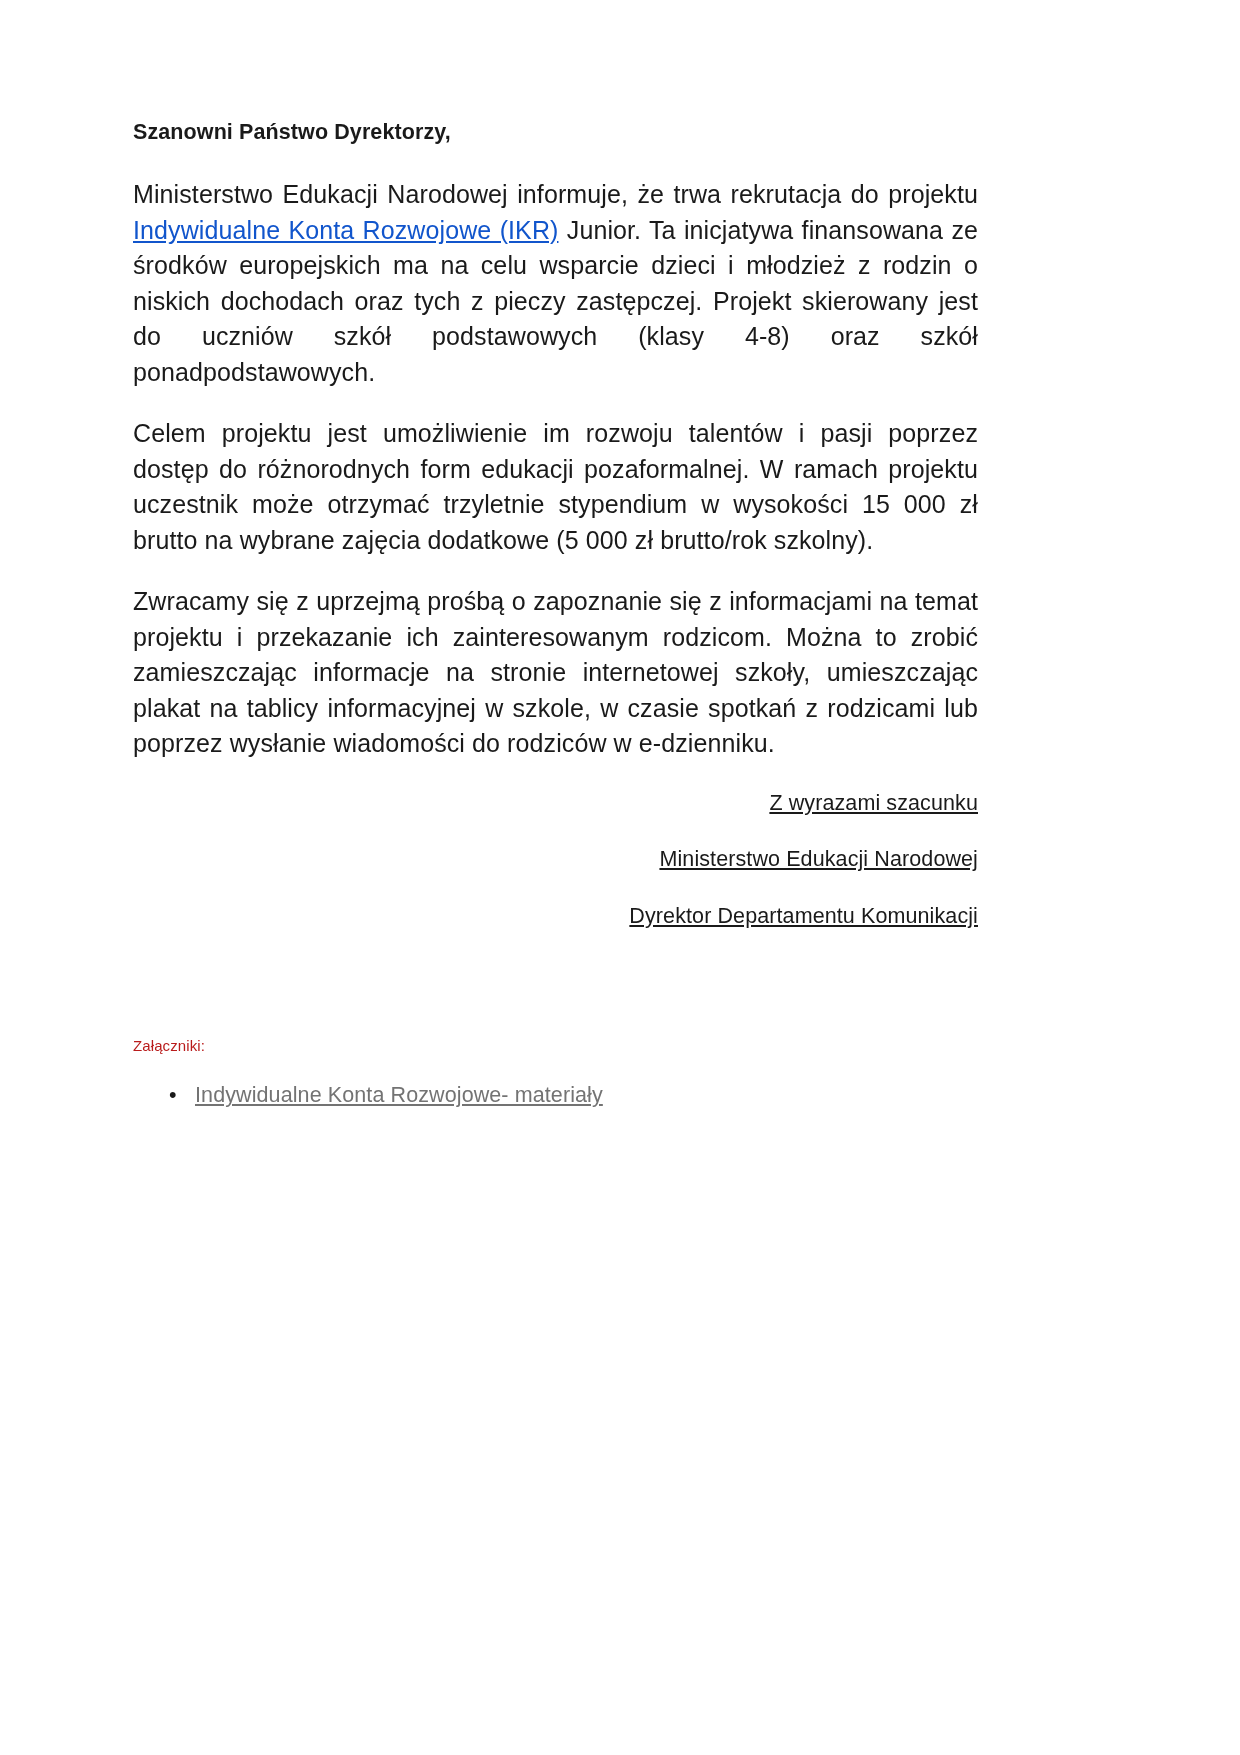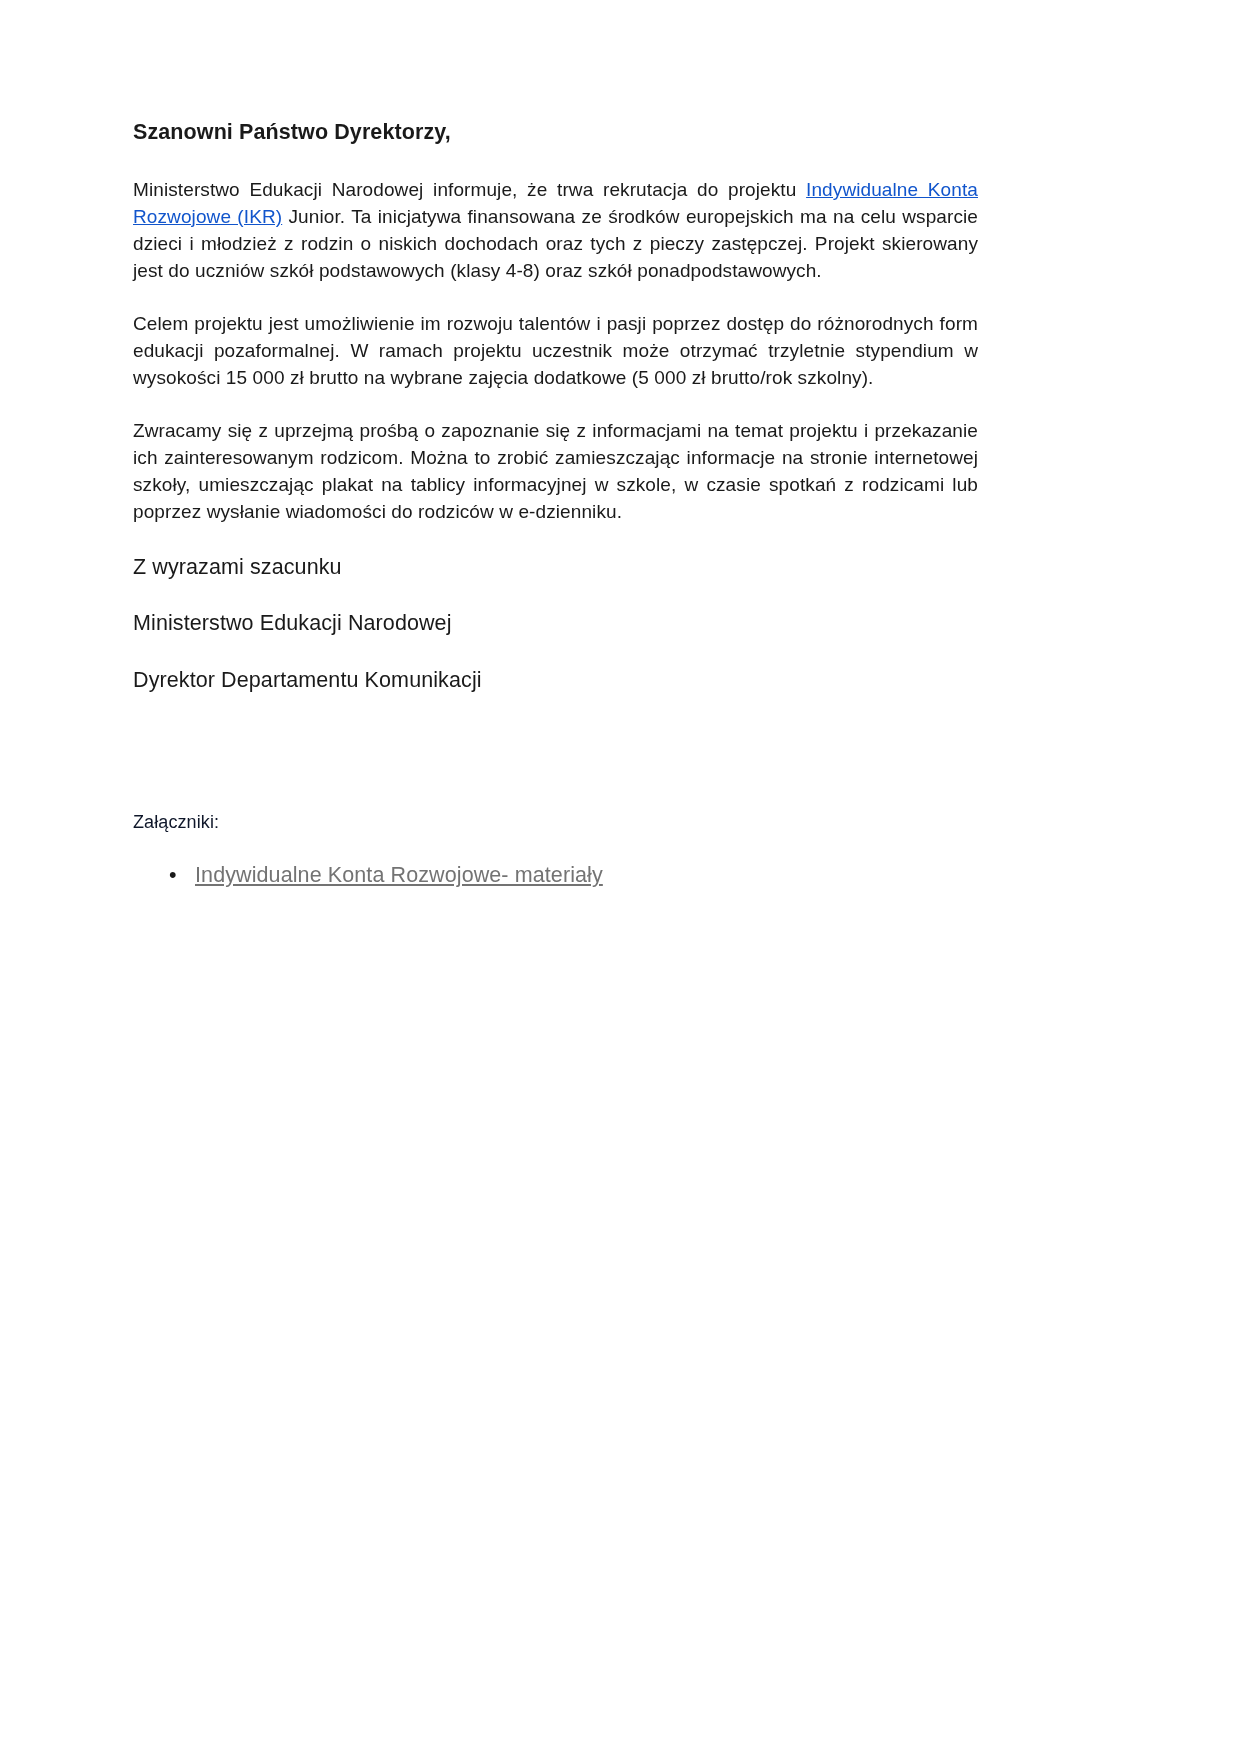--- a/index.html
+++ b/index.html
@@ -28,49 +28,50 @@
   }
   .salutation {
     font-weight: bold;
     font-size: 21.5px;
     line-height: 1.35;
     letter-spacing: 0.1px;
     color: #1a1a1a;
     margin: 0 0 30px 0;
   }
   p.body-par {
-    font-size: 19px;
+    font-size: 25px;
     line-height: 1.42;
     text-align: justify;
     text-justify: inter-word;
     color: #1a1a1a;
     margin: 0 0 26px 0;
     letter-spacing: 0.1px;
     hyphens: none;
   }
   .inline-link {
     color: #1155cc;
     text-decoration: underline;
   }
   .sig-line {
     font-size: 21.5px;
     line-height: 1.42;
     color: #1a1a1a;
     margin: 0 0 26px 0;
-    text-align: left;
+    text-align: right;
     letter-spacing: 0.1px;
+    text-decoration: underline;
   }
   .spacer-block {
     height: 78px;
   }
   .attach-title {
-    font-size: 18px;
+    font-size: 15px;
     line-height: 1.42;
-    color: #0f172a;
-    margin: 11px 0 24px 0;
+    color: #b91c1c;
+    margin: 0 0 24px 0;
     letter-spacing: 0.1px;
   }
   ul.attach-list {
     margin: 0;
     padding: 0 0 0 36px;
     list-style: none;
   }
   ul.attach-list li {
     position: relative;
     font-size: 21.5px;

